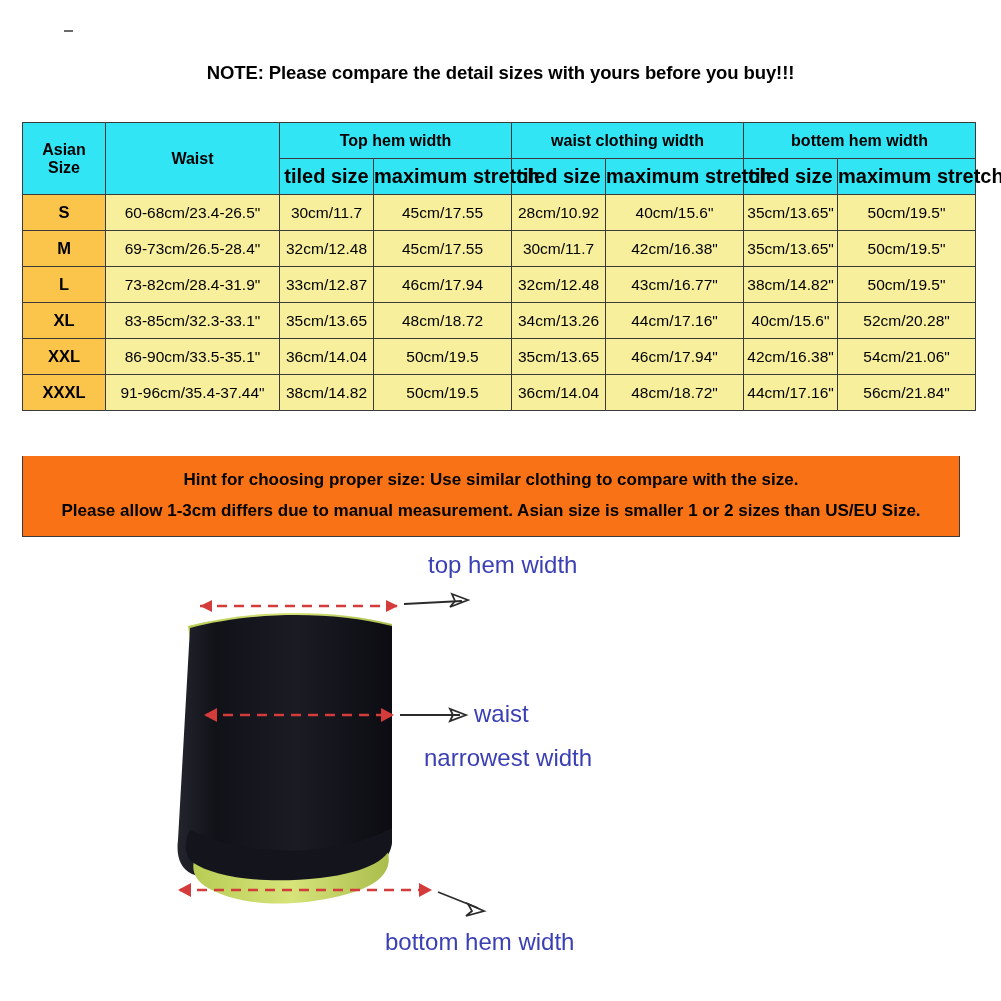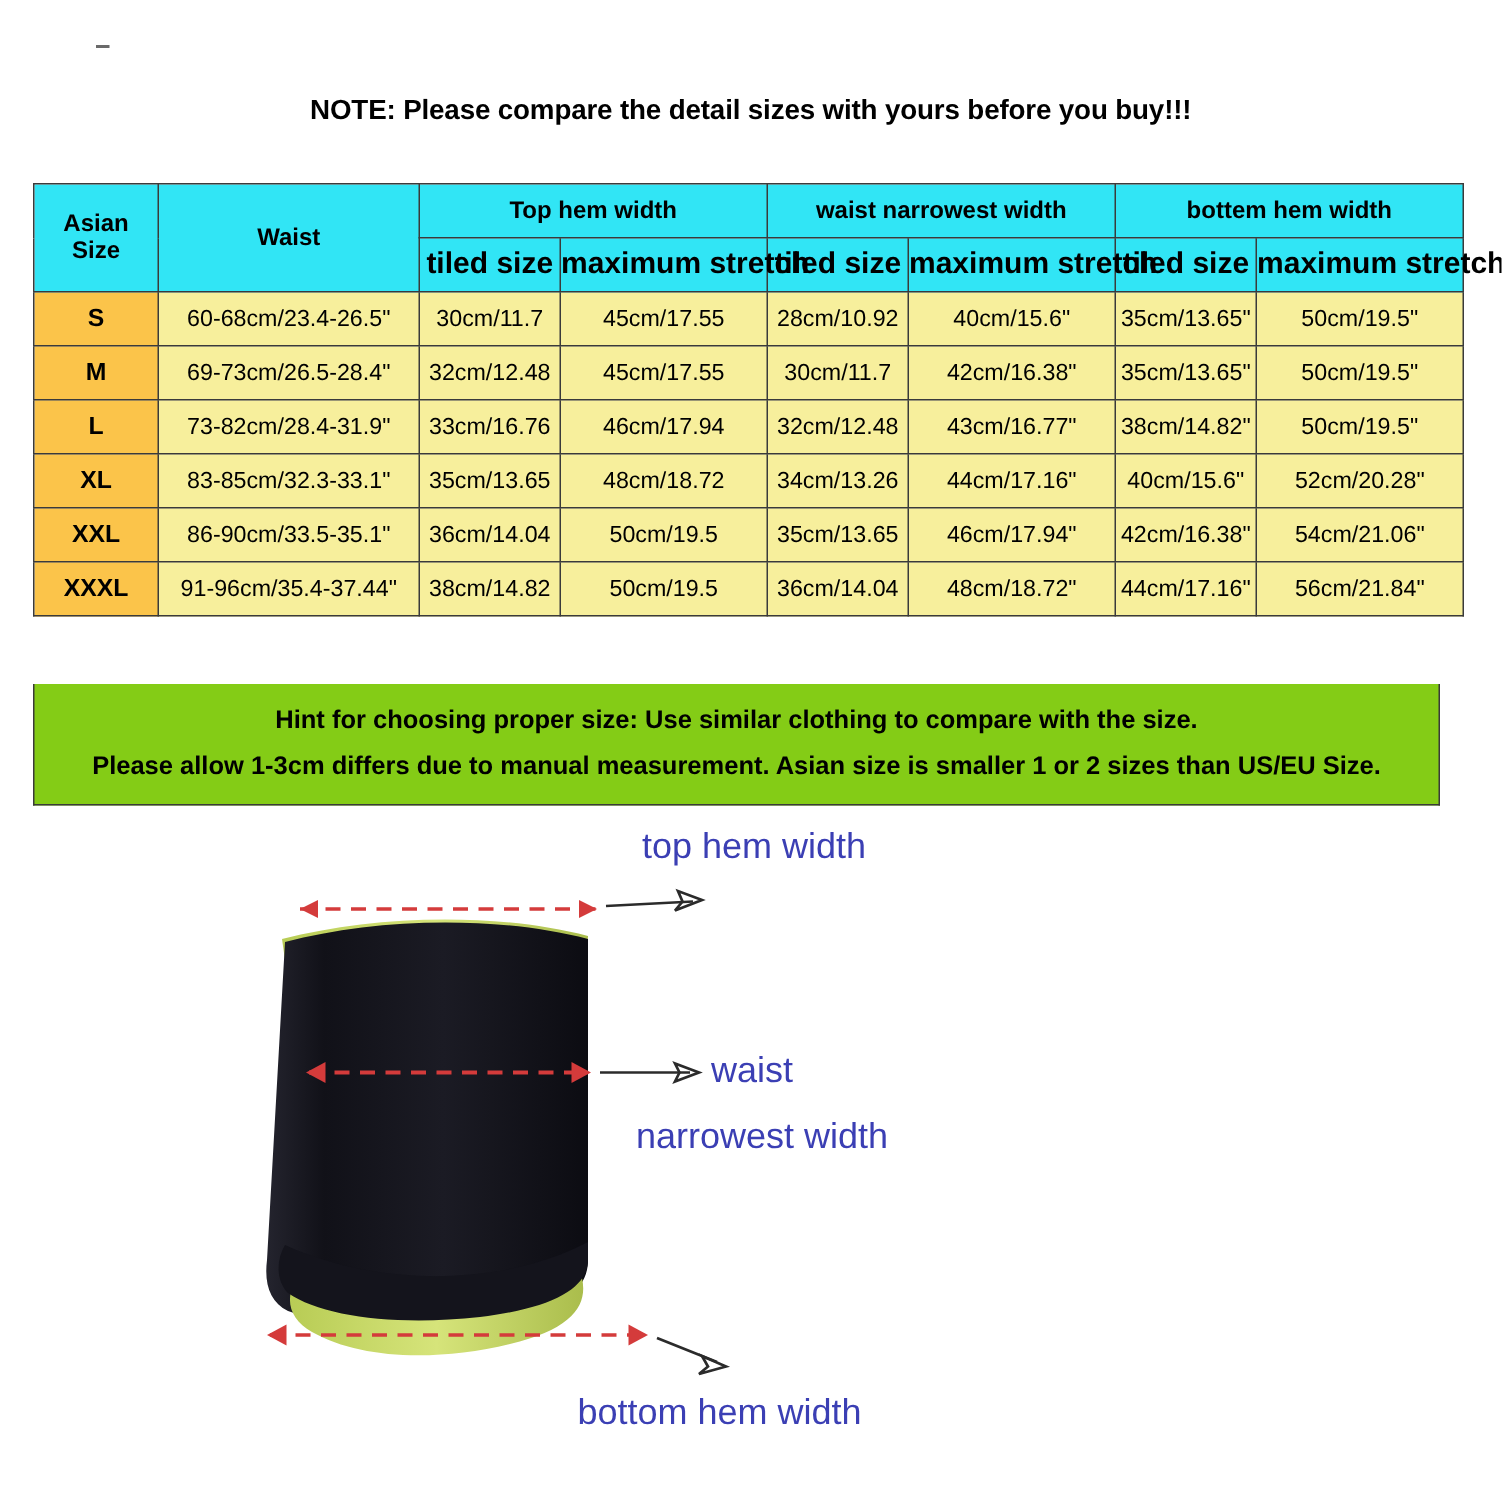--- a/index.html
+++ b/index.html
@@ -79,21 +79,21 @@
   .col-b2      { width: 138px; }
 
   
   .hint {
     position: absolute;
     top: 456px;
     left: 22px;
     width: 938px;
     border: 1px solid #3a3a3a;
     border-top: none;
-    background: #84cc16;
+    background: #f97316;
     padding: 8px 4px 10px 4px;
     box-sizing: border-box;
     text-align: center;
   }
   .hint div {
     font-size: 17px;
     font-weight: bold;
     line-height: 31px;
   }
 
@@ -147,21 +147,21 @@
         <col class="col-b2">
     </colgroup>
     <thead>
       <tr>
         <td rowspan="2">
           <div>Asian</div>
           <div>Size</div>
         </td>
         <td rowspan="2">Waist</td>
         <td colspan="2">Top hem width</td>
-        <td colspan="2">waist narrowest width</td>
+        <td colspan="2">waist clothing width</td>
         <td colspan="2">bottem hem width</td>
       </tr>
       <tr>
         <td class="sub">tiled size</td>
         <td class="sub">maximum stretch</td>
         <td class="sub">tiled size</td>
         <td class="sub">maximum stretch</td>
         <td class="sub">tiled size</td>
         <td class="sub">maximum stretch</td>
       </tr>
@@ -183,21 +183,21 @@
         <td>32cm/12.48</td>
         <td>45cm/17.55</td>
         <td>30cm/11.7</td>
         <td>42cm/16.38"</td>
         <td>35cm/13.65"</td>
         <td>50cm/19.5"</td>
       </tr>
       <tr>
         <td class="size">L</td>
         <td>73-82cm/28.4-31.9"</td>
-        <td>33cm/16.76</td>
+        <td>33cm/12.87</td>
         <td>46cm/17.94</td>
         <td>32cm/12.48</td>
         <td>43cm/16.77"</td>
         <td>38cm/14.82"</td>
         <td>50cm/19.5"</td>
       </tr>
       <tr>
         <td class="size">XL</td>
         <td>83-85cm/32.3-33.1"</td>
         <td>35cm/13.65</td>

